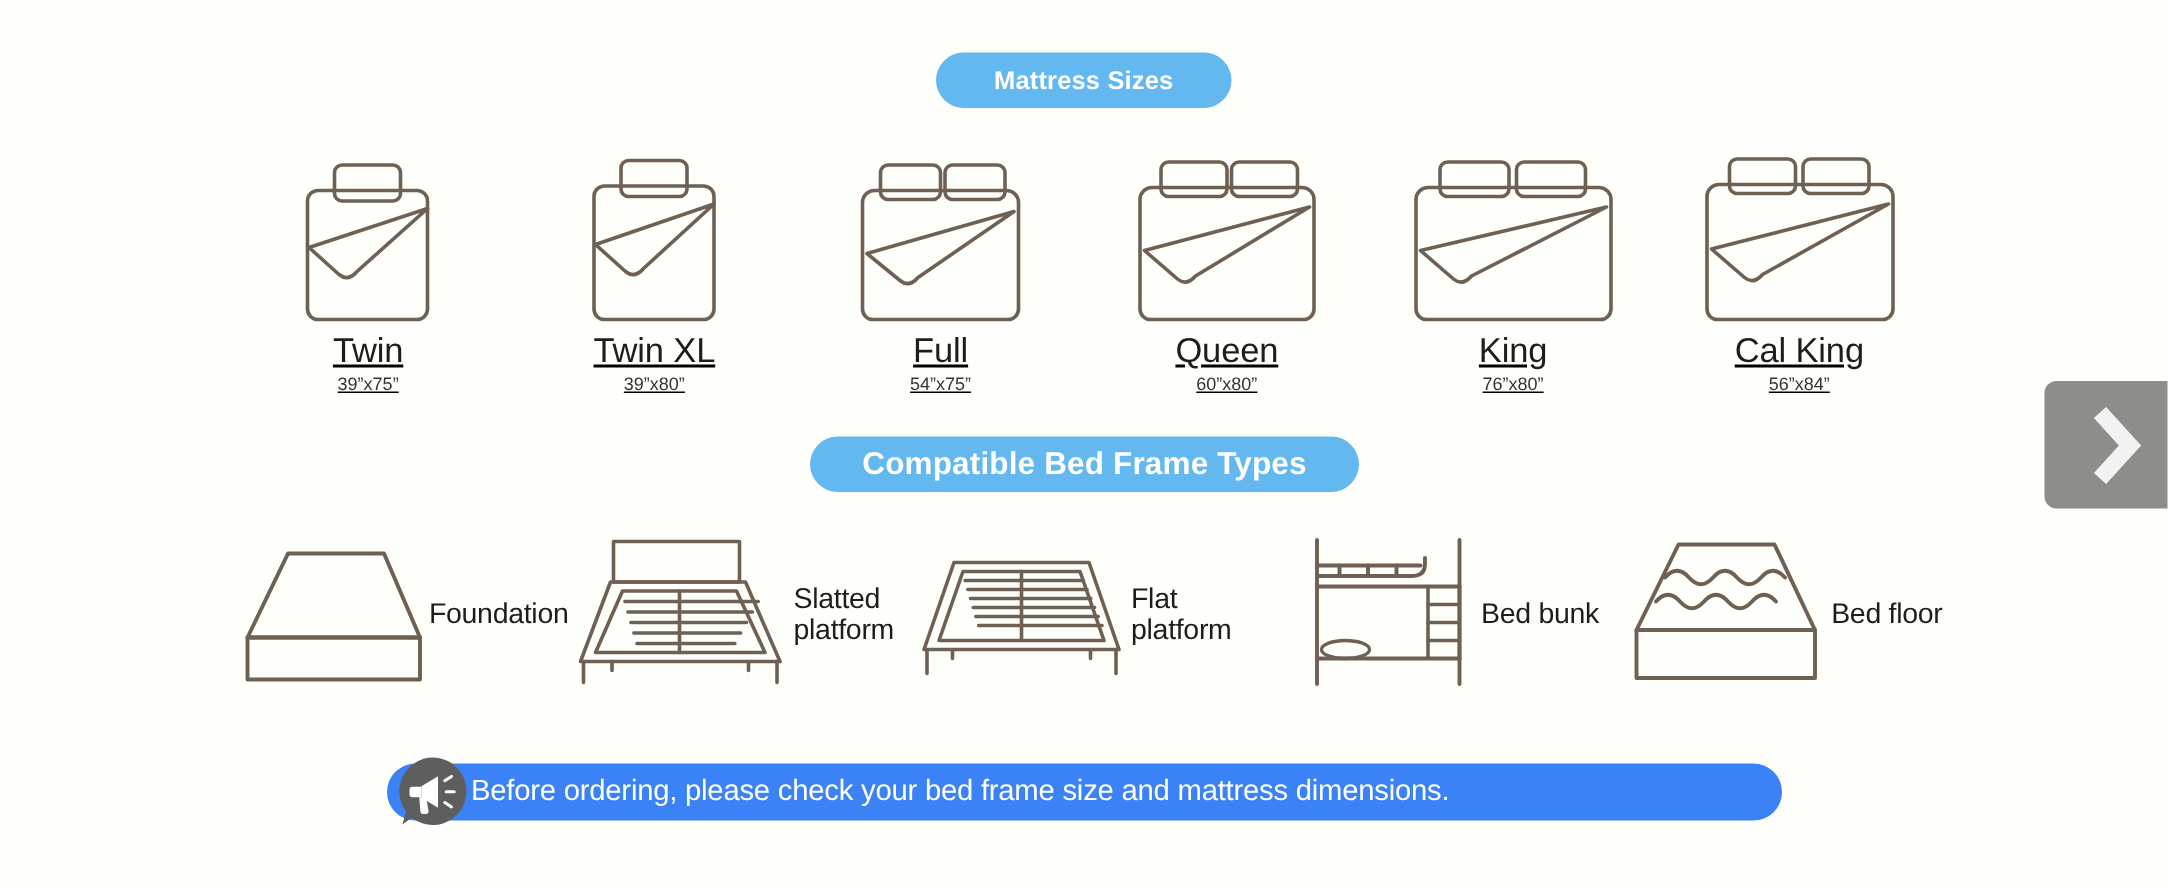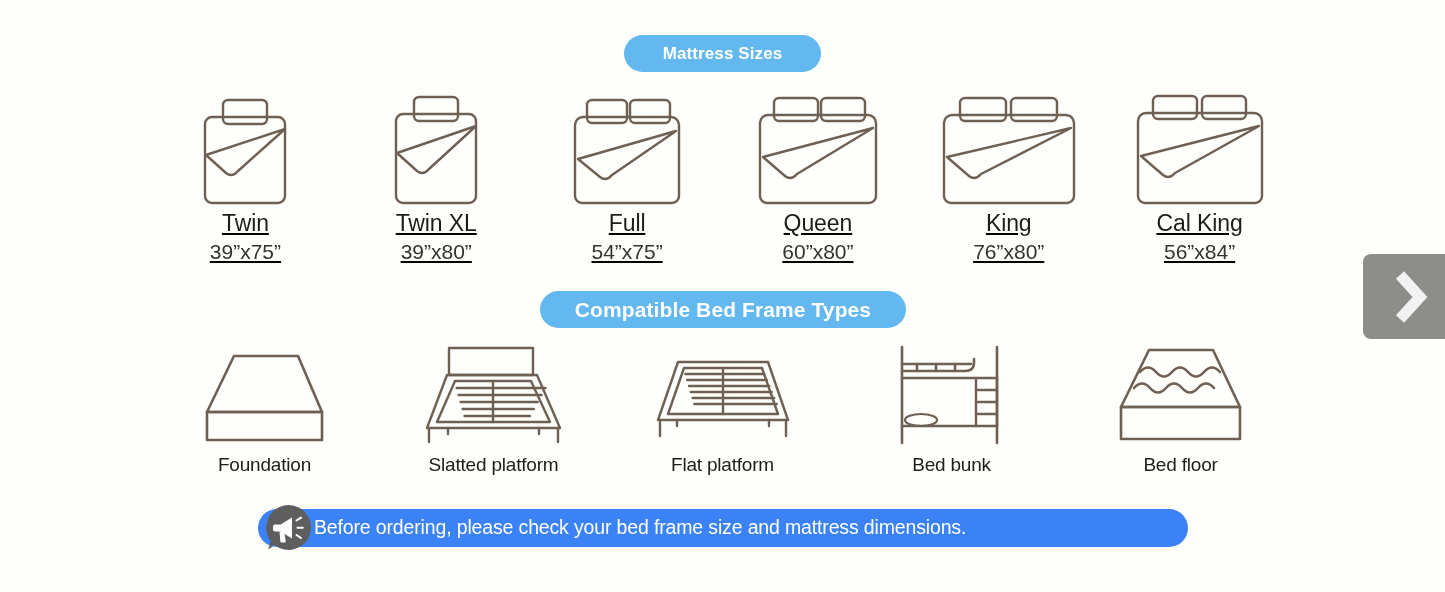--- a/index.html
+++ b/index.html
@@ -79,40 +79,40 @@
     justify-content: center;
   }
   .size-name {
     font-size: 23px;
     color: #1d1d1d;
     margin-top: 6px;
     line-height: 1.1;
     letter-spacing: -.1px;
   }
   .size-dim {
-    font-size: 21px;
+    font-size: 12px;
     color: #333333;
     margin-top: 4px;
     line-height: 1.1;
   }
 
   
   .frame-row {
     position: absolute;
     left: 150px;
     top: 336px;
     width: 1145px;
     height: 140px;
     display: flex;
     align-items: flex-end;
   }
   .frame-cell {
     flex: 1 1 0;
     display: flex;
-    flex-direction: column;
+    flex-direction: row;
     align-items: center;
     justify-content: flex-end;
     height: 100%;
   }
   .frame-art {
     height: 106px;
     display: flex;
     align-items: flex-end;
     justify-content: center;
   }

